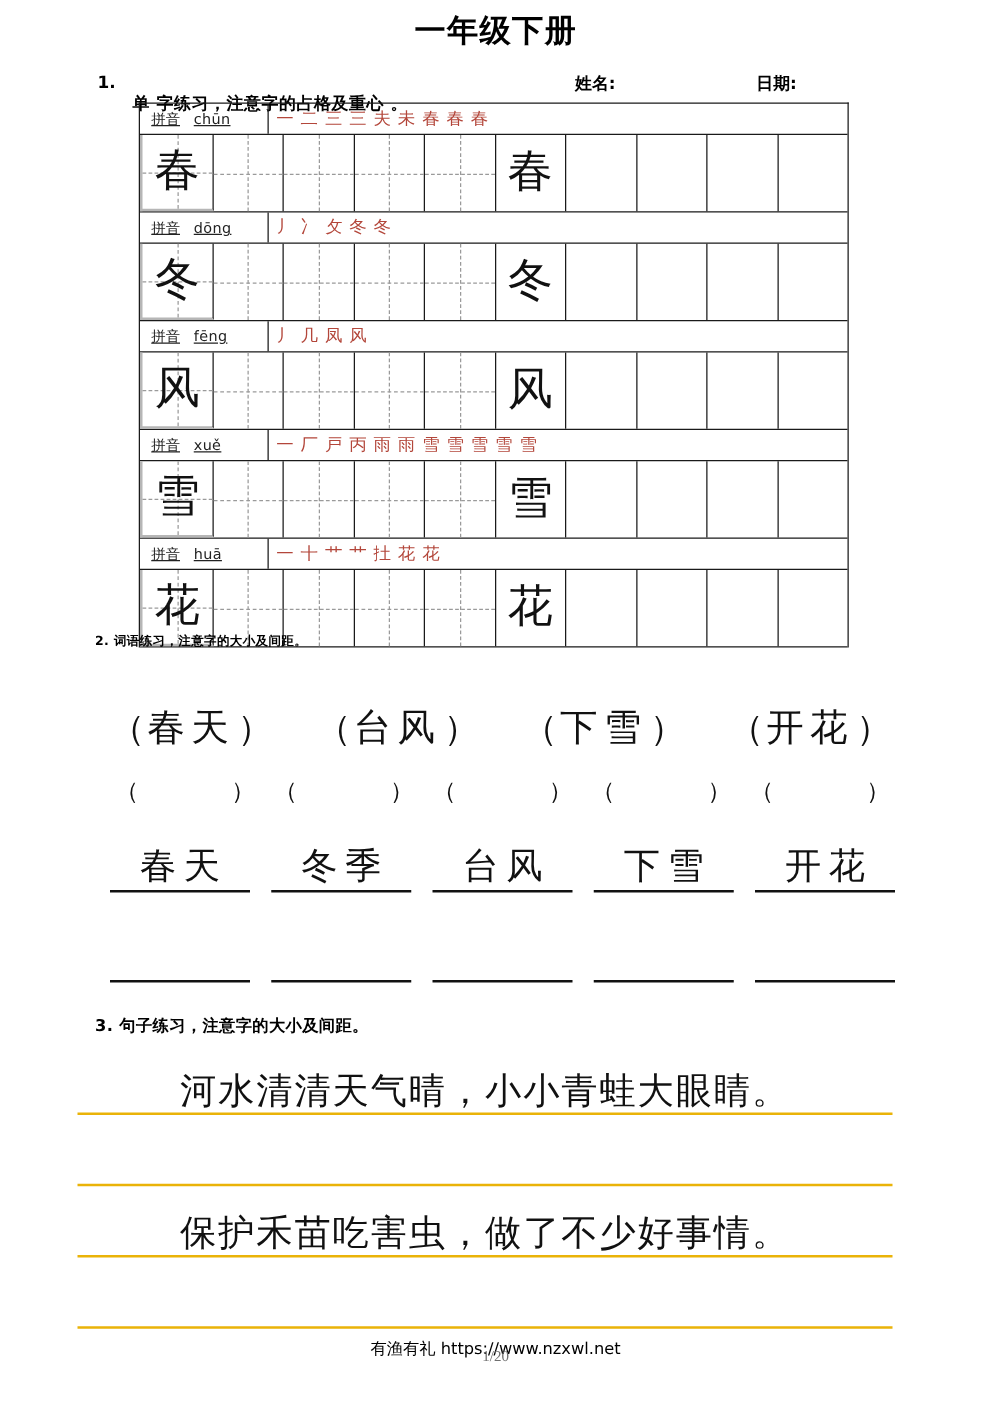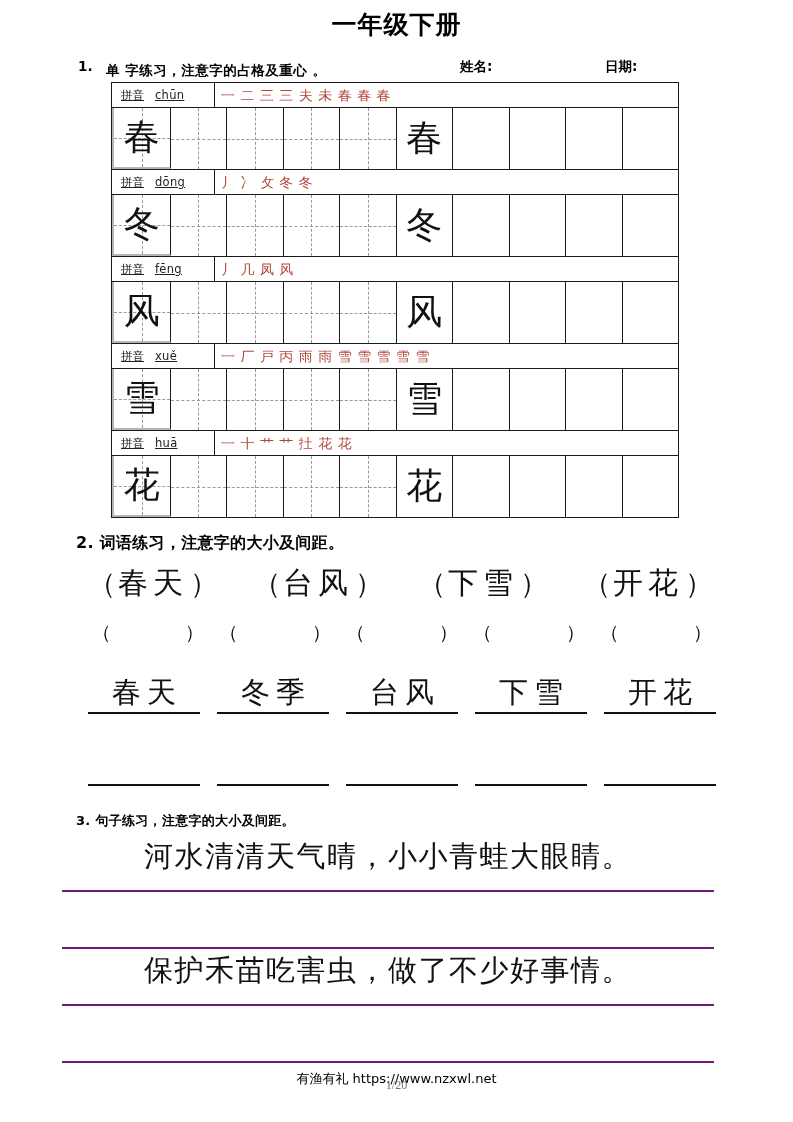--- a/index.html
+++ b/index.html
@@ -48,21 +48,21 @@
     font-family: "DejaVu Sans", "Liberation Sans", sans-serif;
   }
   .sec1-num {
     position: absolute;
     left: 0;
     top: 0;
   }
   .sec1-text {
     position: absolute;
     left: 28px;
-    top: 4px;
+    top: 16px;
     white-space: nowrap;
     letter-spacing: 0.5px;
   }
   .name-label {
     position: absolute;
     left: 382px;
     top: 0;
   }
   .date-label {
     position: absolute;
@@ -165,23 +165,23 @@
     font-family: "DejaVu Serif", "Liberation Serif", serif;
     font-size: 36px;
     line-height: 1;
     color: #111;
     transform: translateY(-1px);
   }
 
   
   .sec2-head {
     position: absolute;
-    top: 533px;
+    top: 506px;
     left: 76px;
-    font-size: 16px;
+    font-size: 10px;
     font-weight: bold;
     font-family: "DejaVu Sans", "Liberation Sans", sans-serif;
     letter-spacing: 0.3px;
   }
 
   .word-row {
     position: absolute;
     left: 88px;
     width: 625px;
     display: flex;
@@ -259,27 +259,27 @@
     font-size: 13px;
     font-weight: bold;
     font-family: "DejaVu Sans", "Liberation Sans", sans-serif;
     letter-spacing: 0.3px;
   }
 
   .sentence-line {
     position: absolute;
     left: 62px;
     width: 652px;
-    border-bottom: 2px solid #701a75;
+    border-bottom: 2px solid #eab308;
     height: 52px;
     box-sizing: border-box;
     display: flex;
     align-items: flex-end;
     justify-content: center;
-    padding-bottom: 17px;
+    padding-bottom: 1px;
   }
   .sentence-line .stext {
     font-family: "DejaVu Serif", "Liberation Serif", serif;
     font-size: 29px;
     line-height: 1.1;
     letter-spacing: 1.5px;
     color: #111;
     white-space: nowrap;
   }
   .sl1 { top: 840px; }

